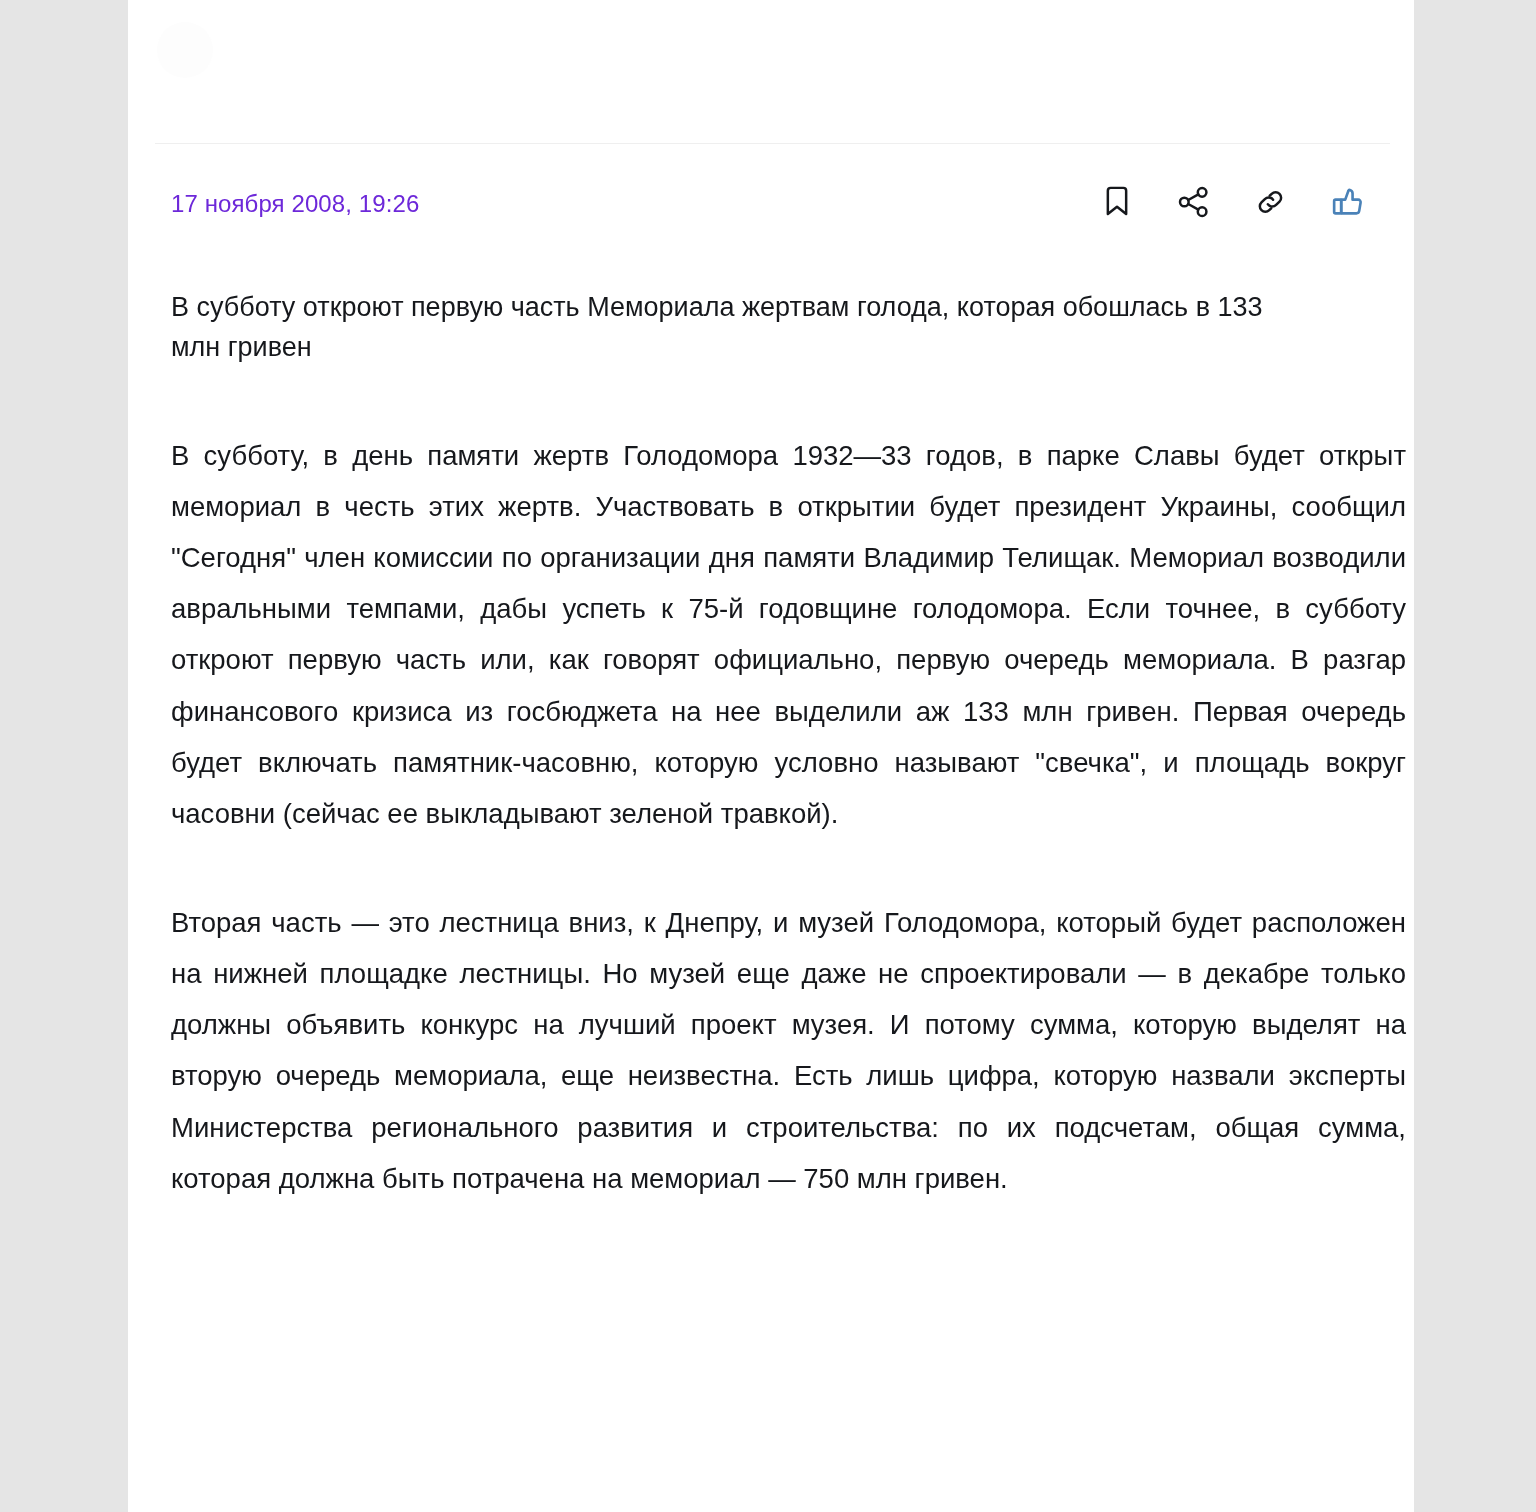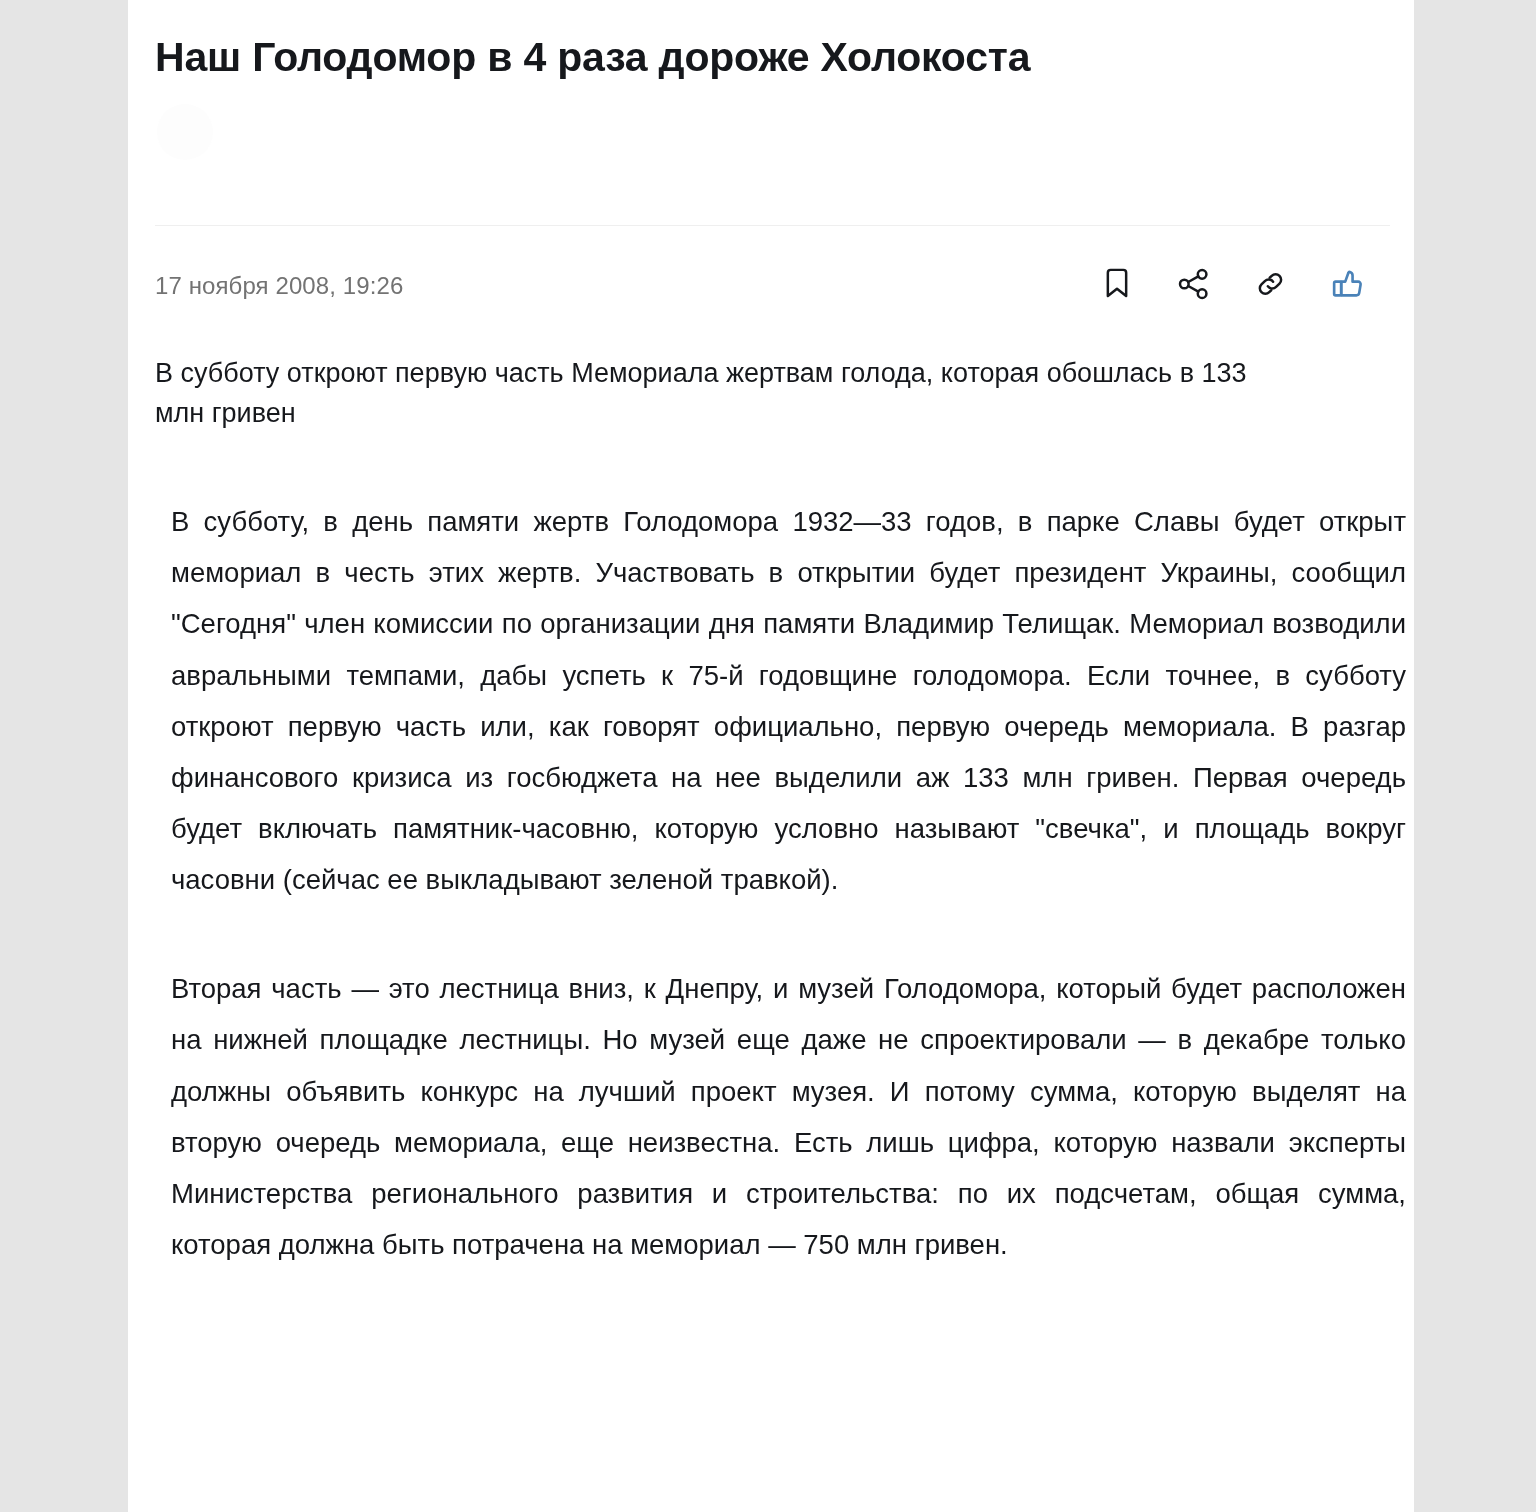--- a/index.html
+++ b/index.html
@@ -95,24 +95,24 @@
     width: 1235px;
   }
 
   
   .meta-row {
     position: relative;
     height: 122px;
   }
   .article-date {
     position: absolute;
-    left: 0;
+    left: 16px;
     top: 46px;
     font-size: 24px;
-    color: #737373;
+    color: #6d28d9;
     letter-spacing: 0.1px;
     white-space: nowrap;
   }
   .actions {
     position: absolute;
     right: 22px;
     top: 38px;
     display: flex;
     align-items: center;
     gap: 37px;
@@ -127,21 +127,21 @@
     border: none;
     padding: 0;
     cursor: pointer;
   }
   .action-btn svg {
     display: block;
   }
 
   
   .lead {
-    margin: 0;
+    margin: 16px;
     padding-top: 6px;
     font-size: 27px;
     line-height: 1.48;
     color: #16181c;
     width: 1140px;
   }
   .body-para {
     margin: 16px;
     padding-top: 46px;
     font-size: 27.5px;
@@ -155,21 +155,20 @@
     padding-top: 42px;
   }
 </style>
 </head>
 <body>
 
 <div class="page">
   <div class="article-card">
     <div class="inner">
 
-      <h1 class="article-title">Наш Голодомор в 4 раза дороже Холокоста</h1>
 
       <div class="byline-ghost">
         <span class="g-avatar"></span>
         <span class="g-name">&nbsp;</span>
         <span class="g-meta">&nbsp;</span>
       </div>
 
       <div class="divider"></div>
 
       <div class="meta-row">

